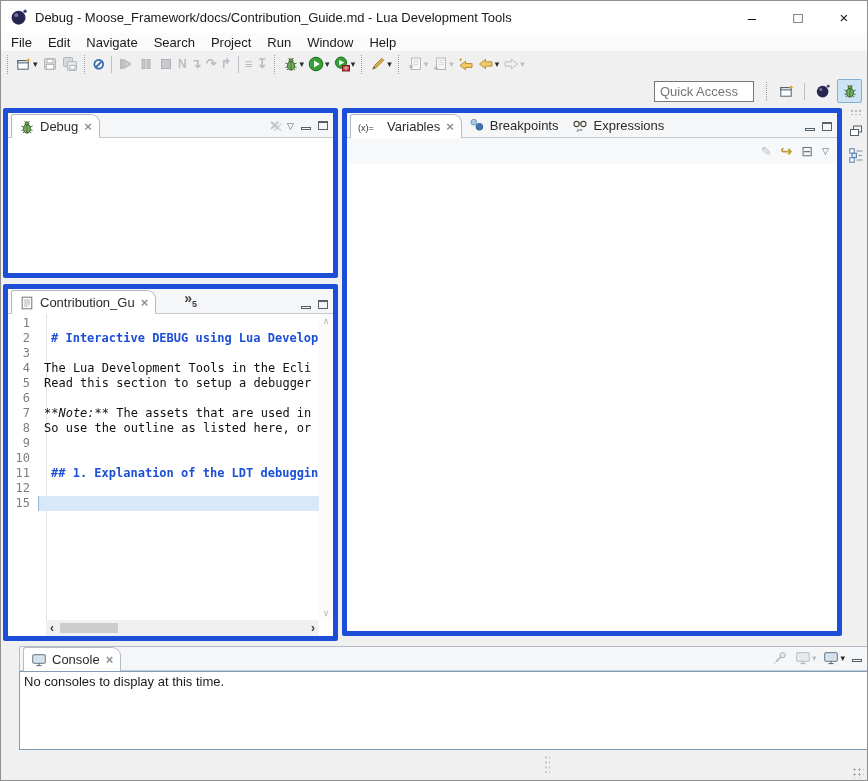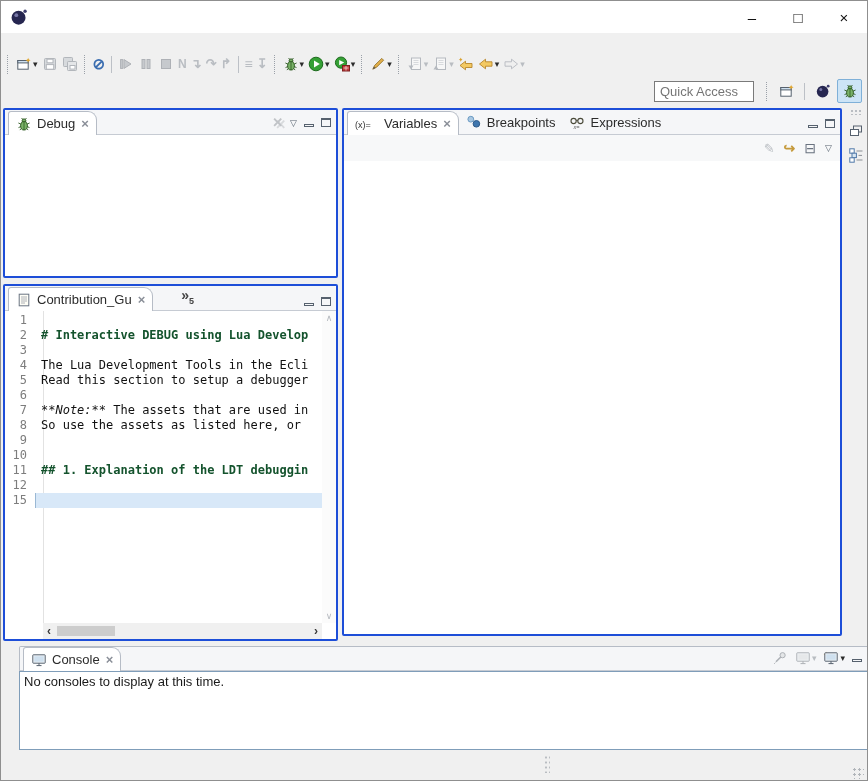--- a/index.html
+++ b/index.html
@@ -21,21 +21,21 @@
   .tbtn .gl{display:inline-block;line-height:16px;}
   .dd{font-size:9px;margin-left:1px;color:#2b2b2b;}
   .dd.dis{color:#b9bdc2;}
   .sep{width:1px;height:17px;background:#bcc0c6;margin:0 4px;}
   .handle{width:3px;height:19px;border-left:1px dotted #9aa0a8;margin:0 4px;}
   .toolbar2{position:absolute;left:0;top:76px;width:100%;height:28px;background:#f0f0f0;display:flex;align-items:center;justify-content:flex-end;padding-right:4px;}
   .qa-input{width:100px;height:21px;border:1px solid #7a7a7a;background:#ffffff;font-family:"Liberation Sans",sans-serif;font-size:13px;color:#444;padding:0 5px;margin-right:8px;}
   .persp-btn{width:25px;height:24px;display:flex;align-items:center;justify-content:center;border:1px solid transparent;border-radius:2px;margin:0 1px;}
   .persp-btn.active{background:#cde4f6;border-color:#7fb0d8;}
   
-  .panel{position:absolute;background:#ffffff;border:2px solid #1d4ed8;border-radius:2px;}
+  .panel{position:absolute;background:#ffffff;border:5px solid #1d4ed8;border-radius:2px;}
   .panel-header{position:absolute;left:0;top:0;right:0;height:25px;background:#f5f6f8;border-bottom:1px solid #c6cbd3;display:flex;align-items:flex-end;border-radius:2px 2px 0 0;}
   .tab{height:24px;display:flex;align-items:center;padding:0 7px;position:relative;white-space:nowrap;color:#2b2b2b;}
   .tab .ticon{margin-right:5px;display:flex;}
   .tab.active{background:#ffffff;border:1px solid #b6bcc6;border-bottom:none;border-radius:3px 9px 0 0;margin-left:3px;top:1px;}
   .tabclose{margin-left:6px;font-size:13px;font-weight:bold;color:#8a8f98;line-height:12px;}
   .header-tools{margin-left:auto;display:flex;align-items:center;padding-right:5px;padding-bottom:4px;}
   .htool{margin-left:7px;display:flex;align-items:center;}
   .icon-min{width:10px;height:3px;border:1px solid #56616e;margin-top:5px;}
   .icon-max{width:10px;height:9px;border:1px solid #56616e;border-top-width:2px;}
   .panel-body{position:absolute;left:0;right:0;bottom:0;top:25px;background:#ffffff;border-radius:0 0 2px 2px;}
@@ -48,21 +48,21 @@
   .editor-panel{left:2px;top:283px;width:335px;height:357px;}
   .chevron{margin-left:28px;font-weight:bold;color:#444;font-size:14px;margin-bottom:4px;}
   .chevron sub{font-size:9px;}
   .editor-body{position:absolute;left:0;right:0;top:25px;bottom:0;background:#ffffff;overflow:hidden;}
   .gutter-line{position:absolute;left:38px;top:0;bottom:16px;width:1px;background:#e2e2e2;}
   .code-area{position:absolute;left:0;top:2px;right:14px;font-family:"DejaVu Sans Mono",monospace;font-size:12px;line-height:15px;}
   .crow{height:15px;display:flex;overflow:hidden;}
   .ln{flex:none;width:30px;text-align:right;padding-right:8px;color:#7d7d7d;}
   .code{flex:1;white-space:pre;overflow:hidden;padding-left:6px;color:#111;}
   .code.hl{background:#d8e8f8;box-shadow:inset 1px 0 0 #9ab8d4;}
-  .seg-h{color:#14532d;font-weight:bold;}
+  .seg-h{color:#1d4ed8;font-weight:bold;margin-left:7px;}
   .seg-i{font-style:italic;}
   .vscroll{position:absolute;right:0;top:0;bottom:16px;width:14px;background:#fbfbfb;display:flex;flex-direction:column;justify-content:space-between;align-items:center;}
   .varrow{color:#b5b9bf;font-size:9px;padding:2px 0;}
   .hscroll{position:absolute;left:38px;right:14px;bottom:0;height:16px;background:#f0f0f0;display:flex;align-items:center;}
   .harrow{color:#3a3a3a;font-weight:bold;font-size:12px;padding:0 4px;line-height:14px;}
   .hthumb{width:58px;height:10px;background:#cdcdcd;margin-left:2px;}
   .hspacer{flex:1;}
   
   .console-panel{left:18px;top:645px;width:866px;height:104px;background:#f0f0f0;border:none;}
   .console-panel .panel-header{background:#f5f6f8;border:1px solid #b6bcc6;border-bottom:1px solid #c6cbd3;height:25px;}
@@ -86,27 +86,38 @@
 <div class="window">
 
   <div class="titlebar">
     <span class="applogo">
         <svg width="18" height="18" viewBox="0 0 16 16">
           <circle cx="7.6" cy="8.6" r="6.2" fill="#262650"></circle>
           <circle cx="5.6" cy="6.4" r="1.7" fill="#8585b5" opacity="0.85"></circle>
           <circle cx="13.4" cy="2.9" r="1.5" fill="#3d3d6e"></circle>
         </svg>
       </span>
+    <span class="title">Debug - Moose_Framework/docs/Contribution_Guide.md - Lua Development Tools</span>
     <div class="wincontrols">
         <div class="winbtn">–</div>
         <div class="winbtn">□</div>
         <div class="winbtn">×</div>
       </div>
   </div>
 
+  <div class="menubar">
+      <div class="menuitem">File</div>
+      <div class="menuitem">Edit</div>
+      <div class="menuitem">Navigate</div>
+      <div class="menuitem">Search</div>
+      <div class="menuitem">Project</div>
+      <div class="menuitem">Run</div>
+      <div class="menuitem">Window</div>
+      <div class="menuitem">Help</div>
+    </div>
 
   <div class="toolbar">
       <div class="handle"></div>
       <div class="tbtn">
         <span style="display:flex;">
           <svg width="16" height="16" viewBox="0 0 16 16" xmlns="http://www.w3.org/2000/svg">
             <rect x="1.8" y="4.5" width="10.4" height="8.7" fill="#ffffff" stroke="#56616e"></rect>
             <rect x="1.8" y="4.5" width="10.4" height="2.4" fill="#cfe0ef" stroke="#56616e"></rect>
             <text x="9" y="6.5" font-size="7.5" fill="#e0a52e">✦</text>
           </svg>
@@ -479,21 +490,21 @@
           <div class="crow">
             <span class="ln">6</span>
             <span class="code"></span>
           </div>
           <div class="crow">
             <span class="ln">7</span>
             <span class="code"><span class="seg-i">**Note:**</span><span class="seg-p"> The assets that are used in</span></span>
           </div>
           <div class="crow">
             <span class="ln">8</span>
-            <span class="code"><span class="seg-p">So use the assets as listed here, or </span></span>
+            <span class="code"><span class="seg-p">So use the outline as listed here, or </span></span>
           </div>
           <div class="crow">
             <span class="ln">9</span>
             <span class="code"></span>
           </div>
           <div class="crow">
             <span class="ln">10</span>
             <span class="code"></span>
           </div>
           <div class="crow">

